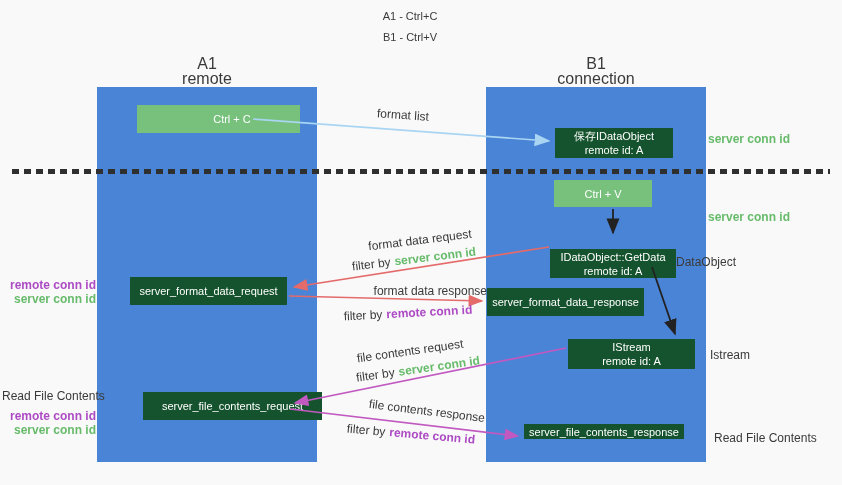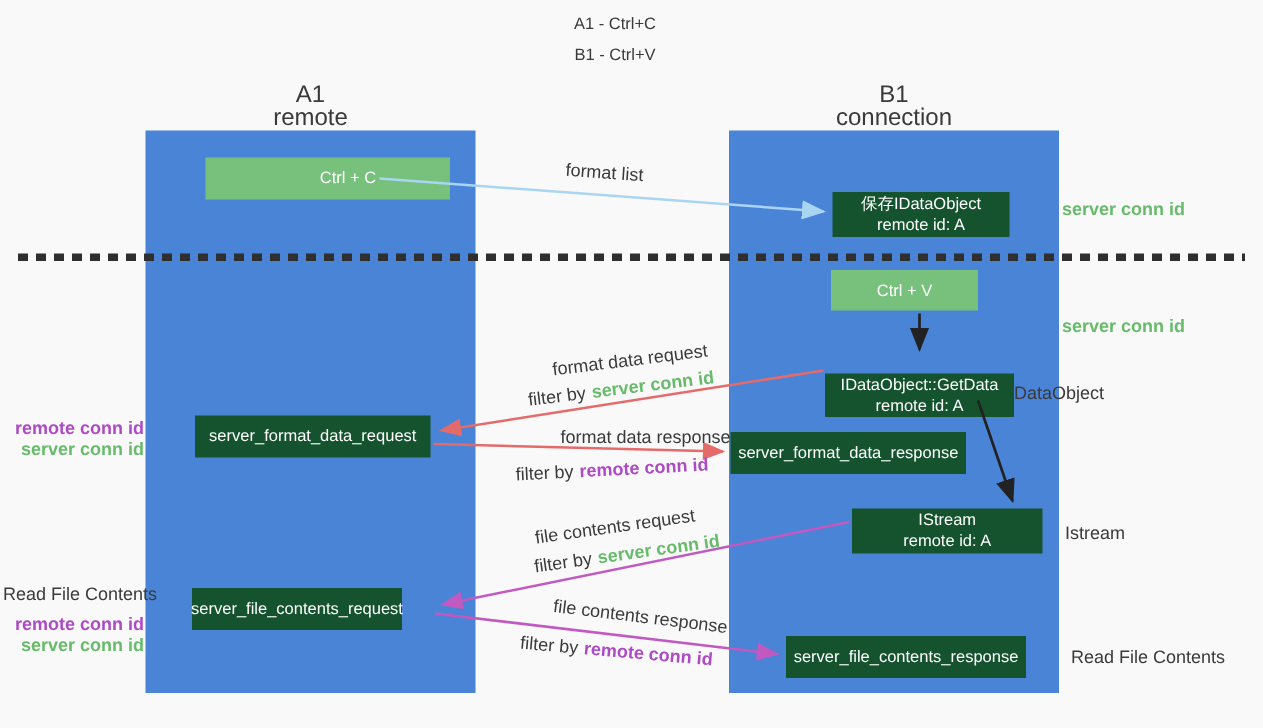--- a/index.html
+++ b/index.html
@@ -71,25 +71,25 @@
 
   <div class="abs node orange" style="left:130px;top:277px;width:157px;height:28px;">
     <div>server_format_data_request</div>
   </div>
 
   <div class="abs node orange" style="left:568px;top:339px;width:127px;height:30px;">
     <div>IStream</div>
     <div>remote id: A</div>
   </div>
 
-  <div class="abs node orange" style="left:128px;top:392px;width:140px;height:28px;">
+  <div class="abs node orange" style="left:143px;top:392px;width:179px;height:28px;">
     <div>server_file_contents_request</div>
   </div>
 
-  <div class="abs node orange" style="left:524px;top:424px;width:160px;height:28px;">
+  <div class="abs node orange" style="left:524px;top:424px;width:160px;height:15px;">
     <div>server_file_contents_response</div>
   </div>
 
   <svg width="842" height="485">
     <defs>
       <marker id="m-blue" viewBox="0 0 10 8" refX="9" refY="4" markerWidth="10" markerHeight="8" orient="auto">
         <path d="M0,0 L10,4 L0,8 Z" fill="#a9d5f2"></path>
       </marker>
       <marker id="m-black" viewBox="0 0 10 8" refX="9" refY="4" markerWidth="9" markerHeight="8" orient="auto">
         <path d="M0,0 L10,4 L0,8 Z" fill="#222222"></path>

